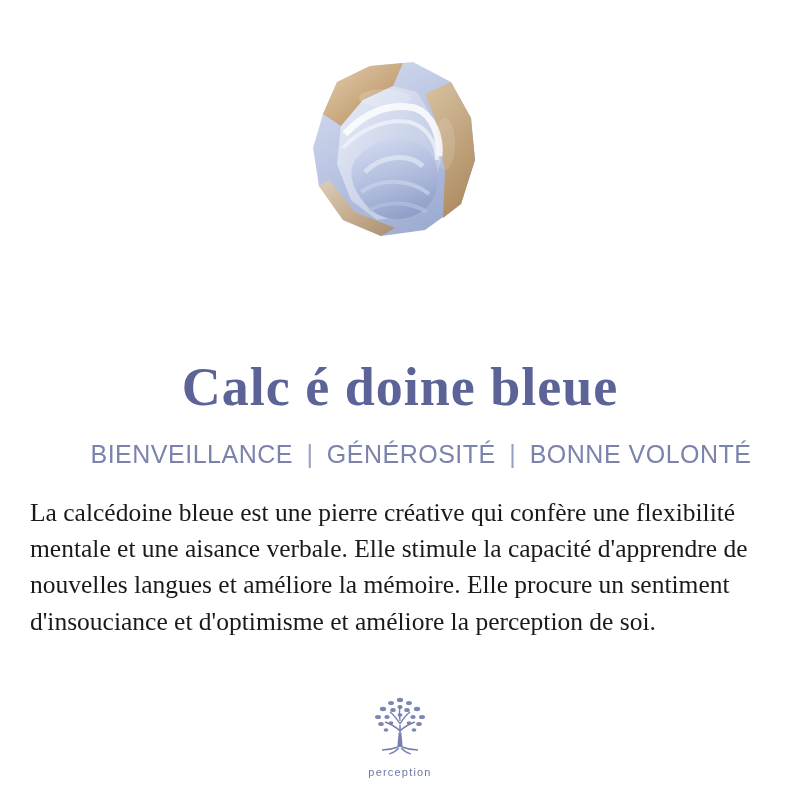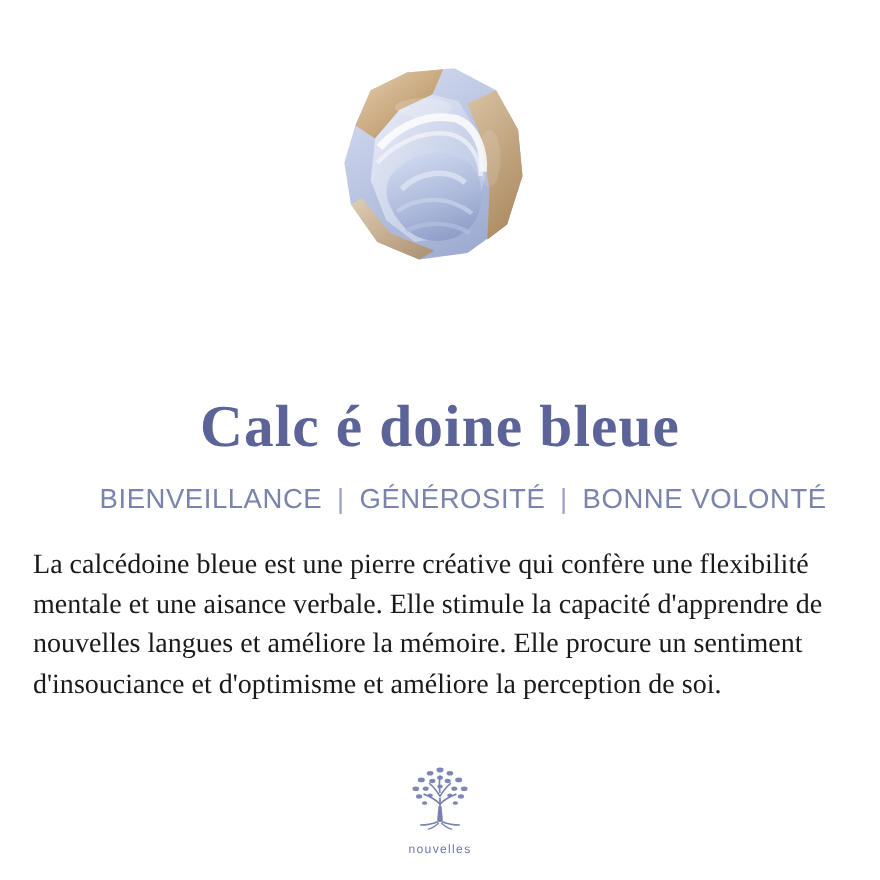--- a/index.html
+++ b/index.html
@@ -197,16 +197,16 @@
         <path d="M37,33 C40,28 43,24 47,21" fill="none" stroke="#7880b0" stroke-width="1.4"></path>
         <path d="M37,30 C36,24 36.5,18 37,14" fill="none" stroke="#7880b0" stroke-width="1.4"></path>
 
         <path d="M34.5,56 C34.5,50 35.5,46 35.5,42 L38.5,42 C38.5,46 39.5,50 39.5,56 Z"></path>
         <path d="M35,56 C30,58 25,59 19,59" fill="none" stroke="#7880b0" stroke-width="1.5"></path>
         <path d="M39,56 C44,58 49,59 55,59" fill="none" stroke="#7880b0" stroke-width="1.5"></path>
         <path d="M36,57 C33,60 30,62 26,63" fill="none" stroke="#7880b0" stroke-width="1.2"></path>
         <path d="M38,57 C41,60 44,62 48,63" fill="none" stroke="#7880b0" stroke-width="1.2"></path>
       </g>
     </svg>
-    <div class="logo-text">nouvelles</div>
+    <div class="logo-text">perception</div>
   </div>
 
 </div>
 
 </body></html>

